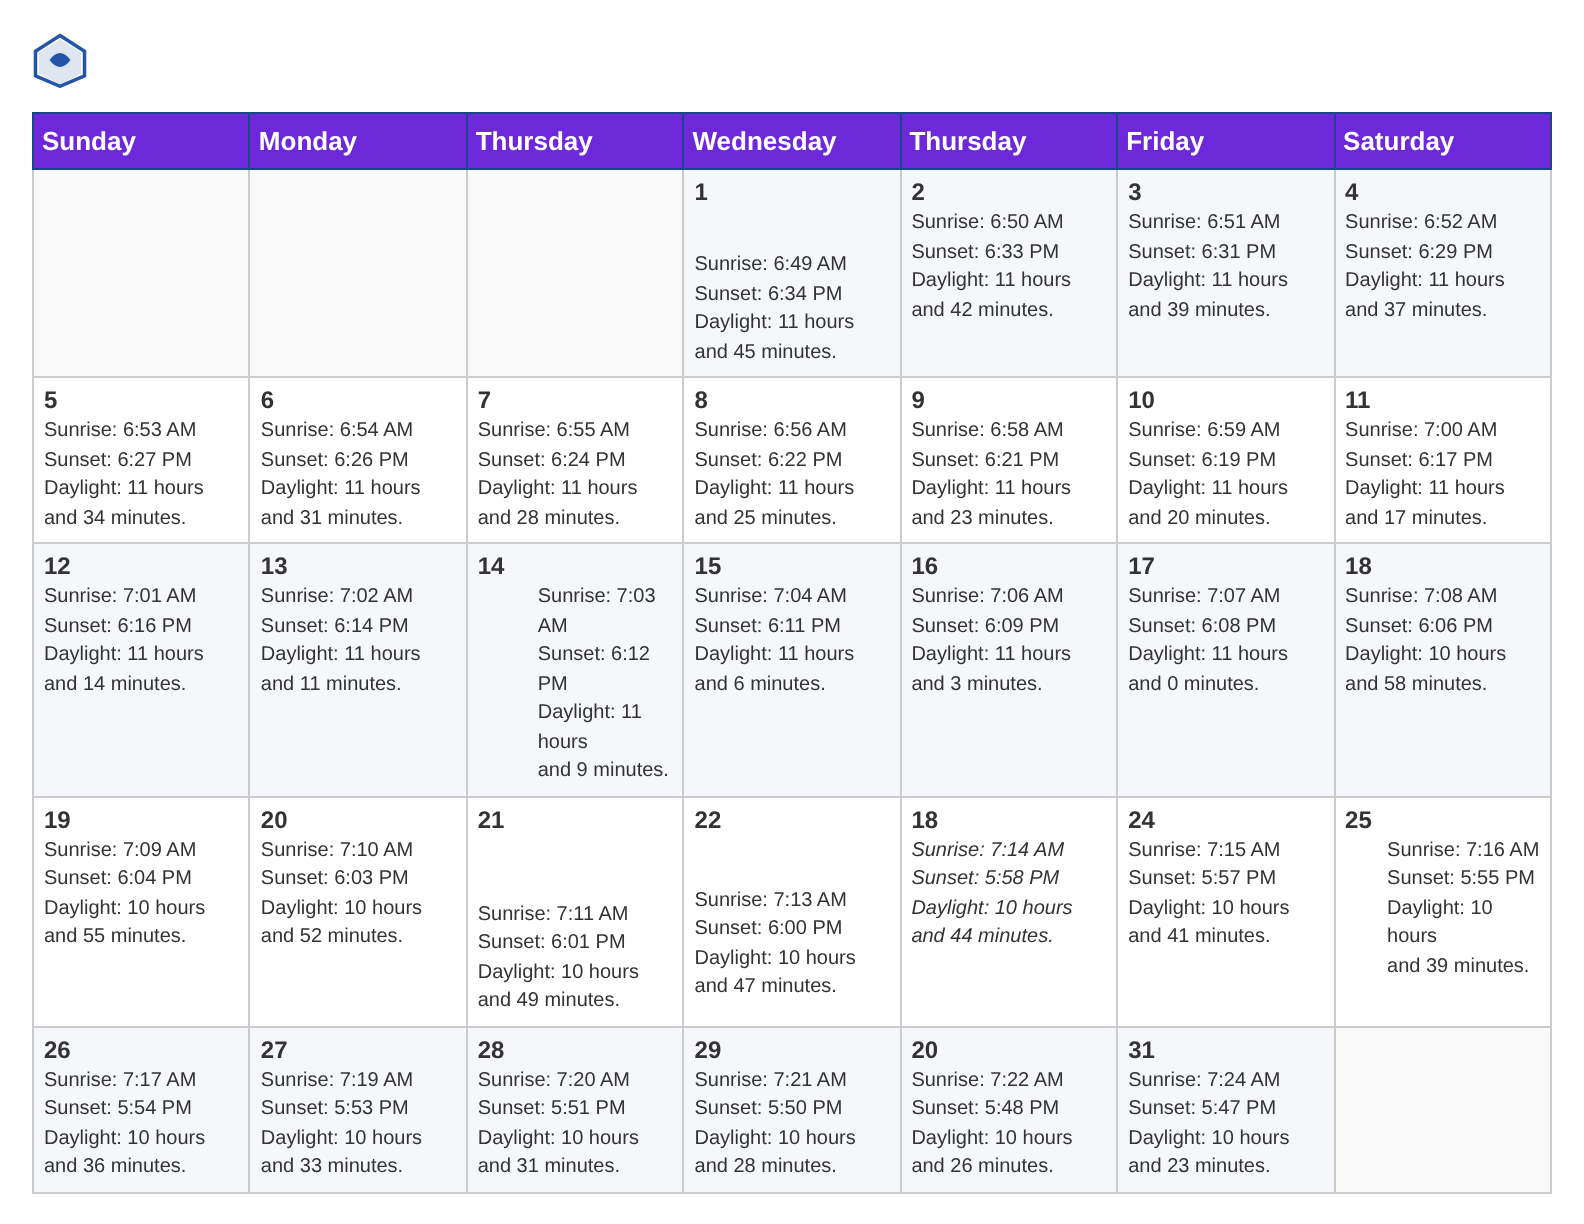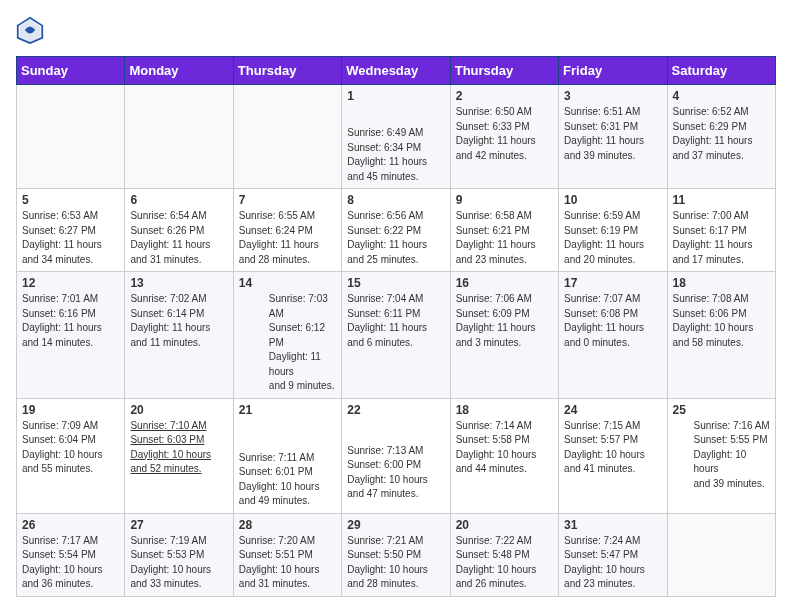--- a/index.html
+++ b/index.html
@@ -264,42 +264,42 @@
       <tr>
         <td>
           <span class="day-number">19</span>
           <div class="day-info" style="white-space: pre-line;">Sunrise: 7:09 AM
 Sunset: 6:04 PM
 Daylight: 10 hours
 and 55 minutes.</div>
         </td>
         <td>
           <span class="day-number">20</span>
-          <div class="day-info" style="white-space: pre-line; text-decoration: underline;">Sunrise: 7:10 AM
+          <div class="day-info" style="white-space: pre-line;">Sunrise: 7:10 AM
 Sunset: 6:03 PM
 Daylight: 10 hours
 and 52 minutes.</div>
         </td>
         <td>
           <span class="day-number">21</span>
           <div class="day-info" style="white-space: pre-line; margin-top: 34px;">Sunrise: 7:11 AM
 Sunset: 6:01 PM
 Daylight: 10 hours
 and 49 minutes.</div>
         </td>
         <td>
           <span class="day-number">22</span>
           <div class="day-info" style="white-space: pre-line; margin-top: 27px;">Sunrise: 7:13 AM
 Sunset: 6:00 PM
 Daylight: 10 hours
 and 47 minutes.</div>
         </td>
         <td>
           <span class="day-number">18</span>
-          <div class="day-info" style="white-space: pre-line;">Sunrise: 7:14 AM
+          <div class="day-info" style="white-space: pre-line; font-style: italic;">Sunrise: 7:14 AM
 Sunset: 5:58 PM
 Daylight: 10 hours
 and 44 minutes.</div>
         </td>
         <td>
           <span class="day-number">24</span>
           <div class="day-info" style="white-space: pre-line;">Sunrise: 7:15 AM
 Sunset: 5:57 PM
 Daylight: 10 hours
 and 41 minutes.</div>

